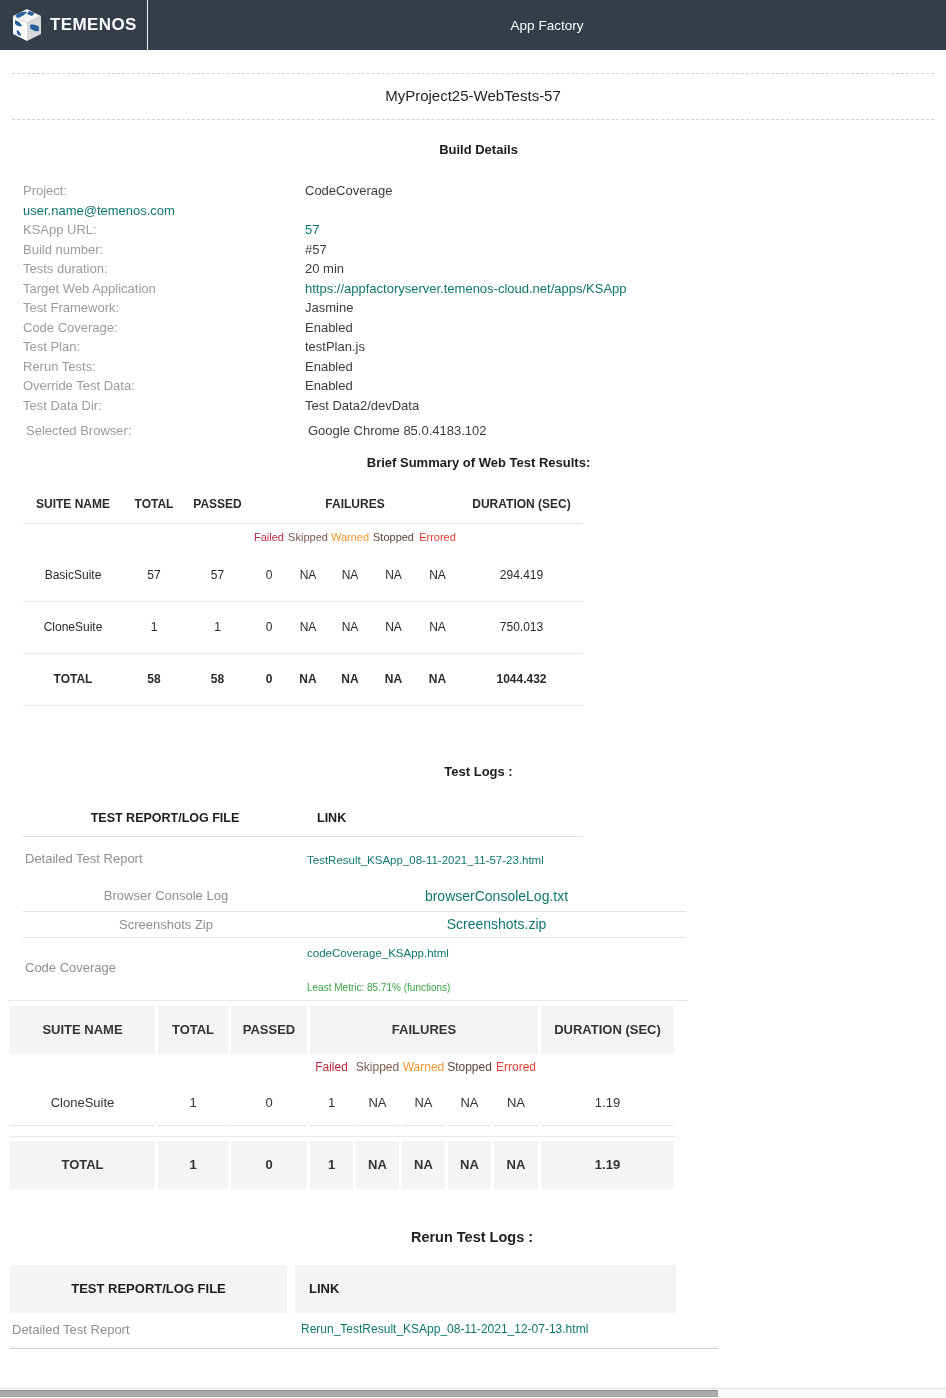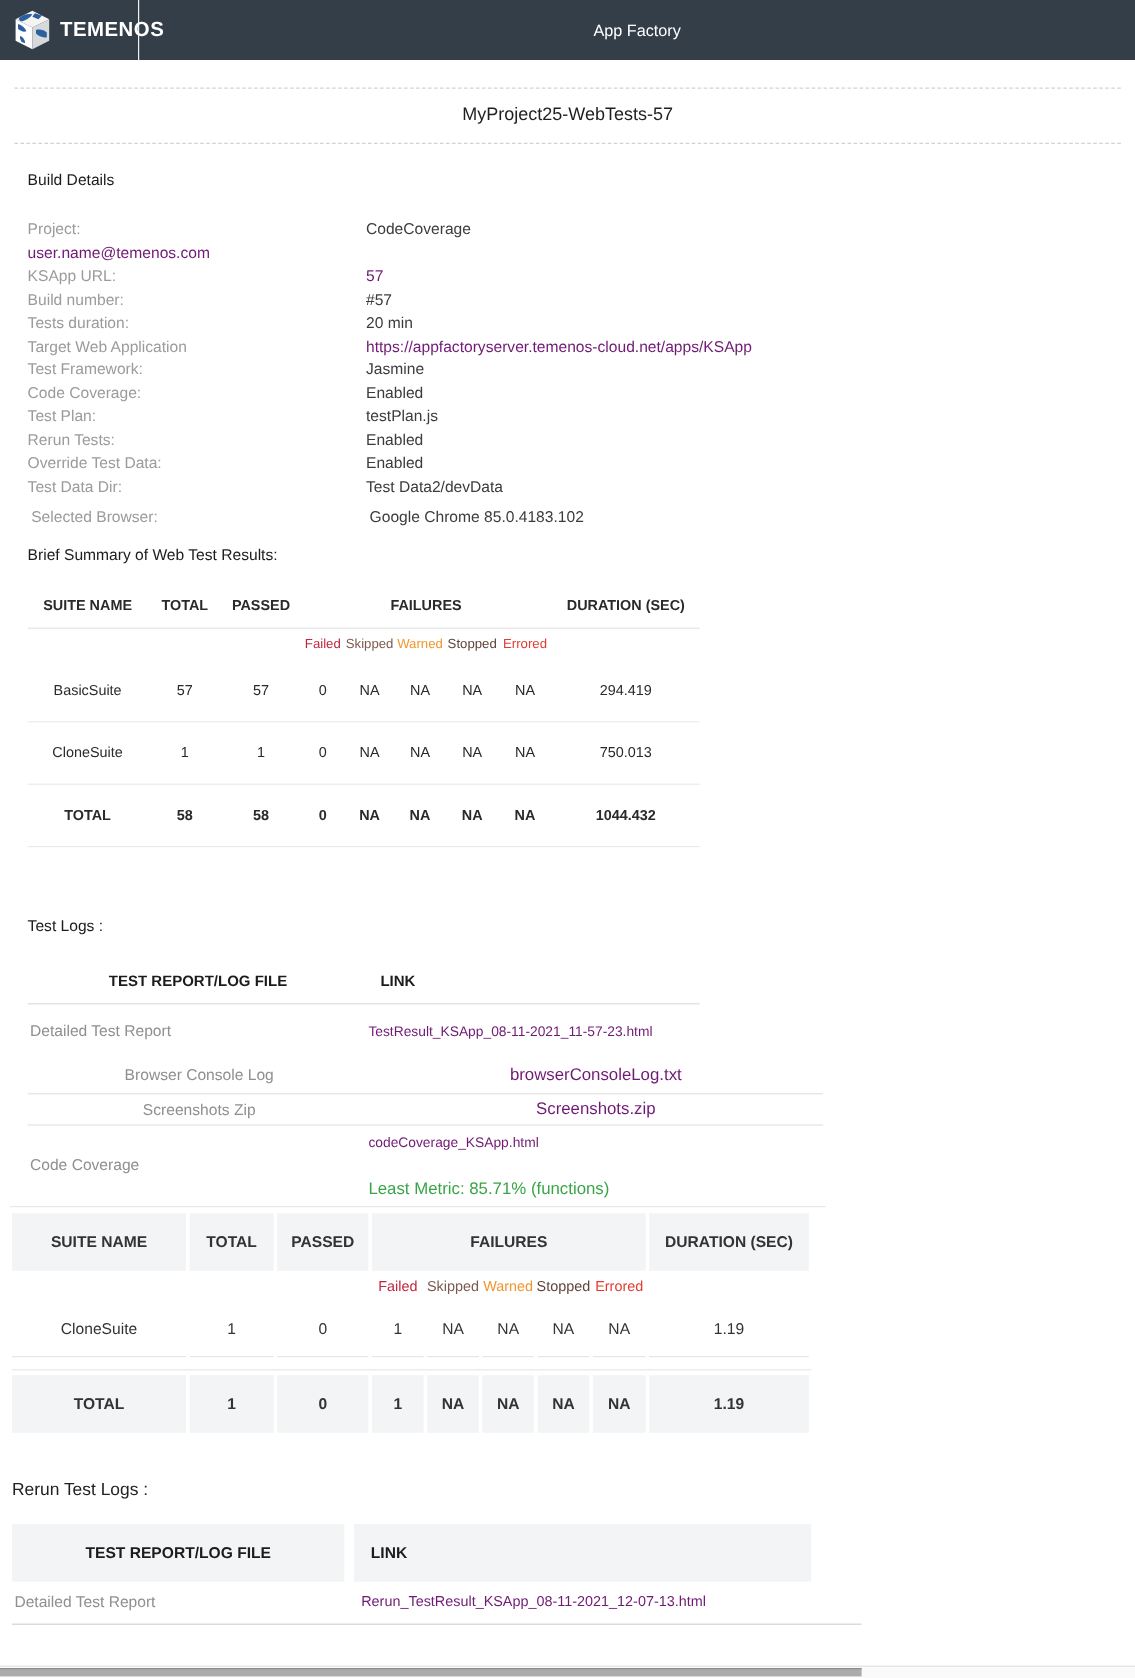--- a/index.html
+++ b/index.html
@@ -1,47 +1,47 @@
 <!DOCTYPE html>
 <html><head>
 <meta charset="utf-8">
 <style>
   * { box-sizing: border-box; }
   body { margin:0; background:#e9e9e9; font-family:"Liberation Sans", sans-serif; }
   .page { width:946px; height:1398px; background:#fff; position:relative; overflow:hidden; margin:0 auto; }
 
   
   .app-header { display:flex; height:50px; background:#333e48; }
-  .brand { width:116px; display:flex; align-items:center; gap:7px; padding-left:11px; border-right:1px solid #f2f2f2; }
+  .brand { width:148px; display:flex; align-items:center; gap:7px; padding-left:11px; border-right:1px solid #f2f2f2; }
   .brand-name { color:#fff; font-weight:bold; font-size:17px; letter-spacing:.4px; }
   .app-title-wrap { flex:1; display:flex; align-items:center; justify-content:center; color:#fff; font-size:13.5px; }
 
   .content { padding:0 12px; color:#3f3f3f; }
   .dash { border:0; border-top:1px dashed #d2d2d2; margin:0; }
   .dash.first { margin-top:23px; }
   .page-title { text-align:center; font-size:15px; color:#1f1f1f; padding:13px 0 15px; }
 
-  h3 { margin:0; font-size:13px; font-weight:normal; color:#1c1c1c; }
+  h3 { margin:0; font-size:13px; font-weight:bold; color:#1c1c1c;text-align:center; }
   .ml23 { margin-left:11px; }
   .ml10 { margin-left:-2px; }
   .h-build { margin-top:22px; }
   .h-ws { margin-top:14px; }
   .h-logs { margin-top:58px; }
   .rerun-head { font-size:14.5px; color:#222; }
   .h-rerun-sum { margin-top:22px; }
   .h-rerun-logs { margin-top:40px; }
   .rerun-underline { border:0; border-top:1px solid #e8e8e8; width:680px; margin:5px 0 0 -4px; }
 
   
   #build-details { margin:24px 0 0 11px; }
   .bd-row { display:flex; font-size:13px; line-height:19.5px; }
   .bd-row.spaced { margin-top:6px; padding-left:3px; }
   .bd-label { width:282px; color:#9b9b9b; }
   .bd-val { color:#3c3c3c; }
-  a.link { color:#701a75; text-decoration:none; cursor:pointer; }
+  a.link { color:#0f766e; text-decoration:none; cursor:pointer; }
 
   
   .t1 { margin:16px 0 0 11px; width:560px; color:#2a2a2a; font-size:12px; }
   .t1-grid { display:grid; grid-template-columns:100px 62px 65px 38px 40px 44px 43px 45px 123px; align-items:center; }
   .t1 .c { text-align:center; }
   .t1-head { height:38px; border-bottom:1px solid #e4e4e4; font-weight:bold; }
   .t1-sub { height:26px; font-size:11px; }
   .t1-row { height:52px; border-bottom:1px solid #eaeaea; }
   .t1-row.bold { font-weight:bold; }
 
@@ -52,21 +52,21 @@
   .logs-head .hc2 { padding-left:10px; }
   .logs-row { display:grid; grid-template-columns:284px 1fr; width:663px; align-items:center; }
   .logs-row.bordered { border-bottom:1px solid #e3e3e3;text-align:center; }
   .logs-label { color:#8f8f8f; font-size:13px; padding-left:2px; }
   .logs-row.r0 { height:44px; }
   .logs-row.r1 { height:31px; }
   .logs-row.r2 { height:26px; }
   .logs-row.r3 { padding:5px 0 2px; }
   .lk-small { font-size:11.5px; }
   .lk-large { font-size:14px; }
-  .metric { font-size:14px; margin-top:21px; }
+  .metric { font-size:10px; margin-top:21px; }
 
   
   .t2 { margin:5px 0 0 -2px; width:666px; font-size:13px; color:#333; }
   .t2-grid { display:grid; grid-template-columns:145px 70px 76px 43px 43px 43px 43px 44px 133px; column-gap:3px; }
   .t2 .cell { display:flex; align-items:center; justify-content:center; }
   .t2-headrow .cell { background:#f3f4f6; height:48px; font-weight:bold; }
   .t2-sub { height:27px; font-size:12px; align-items:center; }
   .t2-sub .cell { height:27px; }
   .t2-datarow .cell { height:45px; border-bottom:1px solid #e6e6e6; }
   .t2-hr { border:0; border-top:1px solid #e8e8e8; width:666px; margin:10px 0 4px; }

